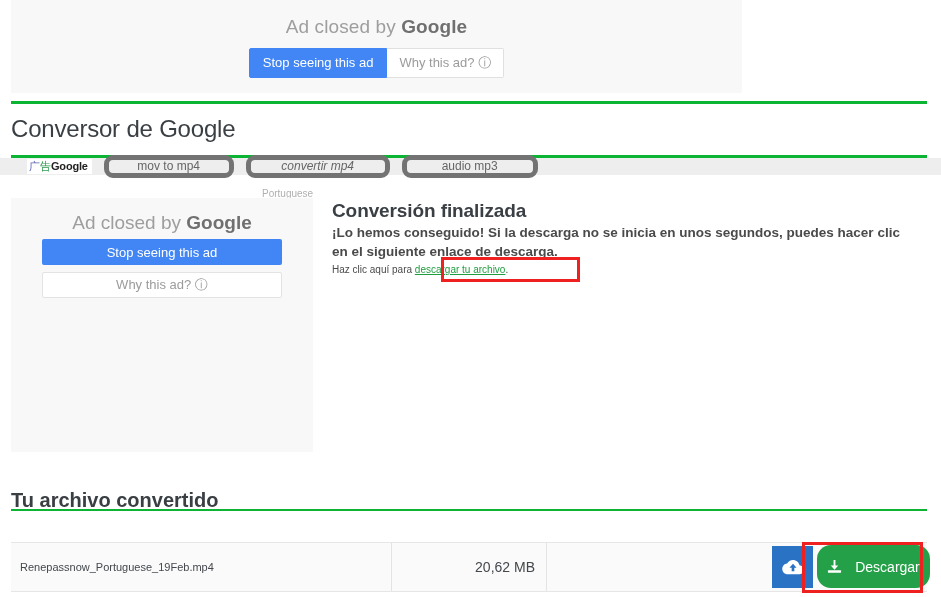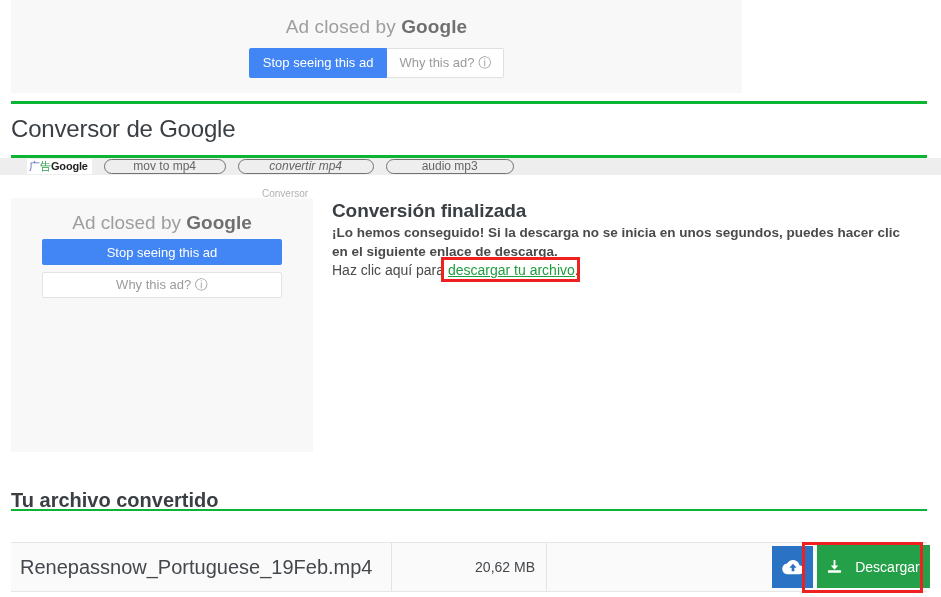--- a/index.html
+++ b/index.html
@@ -114,21 +114,21 @@
     padding: 1px 4px 1px 2px;
     line-height: 13px;
     display: inline-flex;
     align-items: center;
     white-space: nowrap;
   }
   .gads-badge .cn1 { color: #5f6ab4; font-size: 11px; }
   .gads-badge .cn2 { color: #2e9a4e; font-size: 11px; }
   .gads-badge .gword { color: #222222; font-weight: 700; font-size: 11px; letter-spacing: -0.2px;}
   .kw-pill {
-    border: 1px solid #737373;
+    border: 5px solid #737373;
     border-radius: 9px;
     background: #eeeeee;
     color: #666666;
     font-size: 12px;
     height: 13px;
     line-height: 13px;
     text-align: center;
     margin-left: 12px;
     padding: 0 8px;
     white-space: nowrap;
@@ -211,21 +211,21 @@
     width: 580px;
     font-size: 13.5px;
     color: #4a4a4a;
     line-height: 18.5px;
     font-weight: bold;
   }
   #conv-line3 {
     position: absolute;
     left: 332px;
     top: 261px;
-    font-size: 14px;
+    font-size: 10px;
     color: #4a4a4a;
     line-height: 18.5px;
     white-space: nowrap;
   }
   #dl-link {
     color: #1f9d3f;
     text-decoration: underline;
   }
   #link-highlight {
     position: absolute;
@@ -268,21 +268,21 @@
     border-bottom: 1px solid #e6e6e6;
     box-sizing: border-box;
   }
   #file-name {
     position: absolute;
     left: 9px;
     top: 0px;
     height: 48px;
     display: flex;
     align-items: center;
-    font-size: 20px;
+    font-size: 11px;
     color: #44484c;
   }
   .row-div {
     position: absolute;
     top: 0;
     width: 1px;
     height: 48px;
     background: #e4e4e4;
   }
   #div-1 { left: 380px; }
@@ -318,20 +318,21 @@
     top: 2px;
     width: 113px;
     height: 43px;
     background: #24a148;
     display: flex;
     align-items: center;
     justify-content: center;
     gap: 13px;
     color: #ffffff;
     font-size: 14px;
+    border-radius: 14px;
   }
   #download-highlight {
     position: absolute;
     left: 802px;
     top: 542px;
     width: 121px;
     height: 51px;
     border: 3px solid #ef2020;
     box-sizing: border-box;
     pointer-events: none;
@@ -360,21 +361,21 @@
       <span class="cn1">广</span>
         <span class="cn2">告</span>
         <span class="gword">Google</span>
     </span>
     <span class="kw-pill" id="kw-0">mov to mp4</span>
     <span class="kw-pill" id="kw-1">convertir mp4</span>
     <span class="kw-pill" id="kw-2">audio mp3</span>
   </div>
 </div>
 
-<div id="pub-label">Conversor</div>
+<div id="pub-label">Portuguese</div>
 <div id="side-ad">
   <div class="side-closed-text">
     <span>Ad closed by </span><span class="g-logo">Google</span>
   </div>
   <div class="side-btn-stop">Stop seeing this ad</div>
   <div class="side-btn-why">Why this ad? ⓘ</div>
 </div>
 
 <div id="conv-heading">Conversión finalizada</div>
 <div id="conv-body">¡Lo hemos conseguido! Si la descarga no se inicia en unos segundos, puedes hacer clic en el siguiente enlace de descarga.</div>

